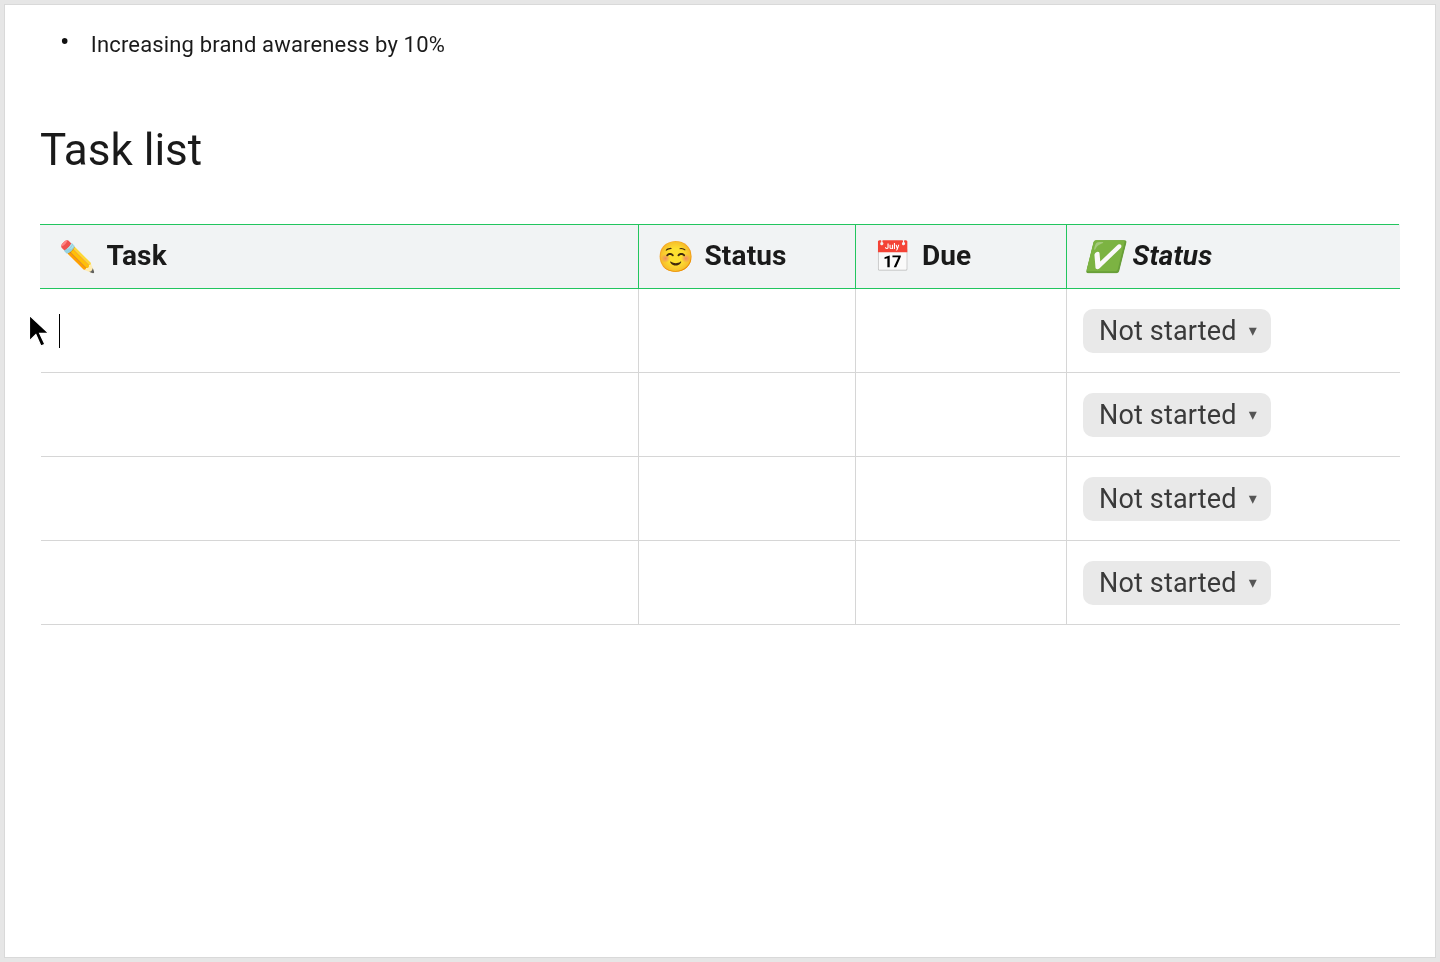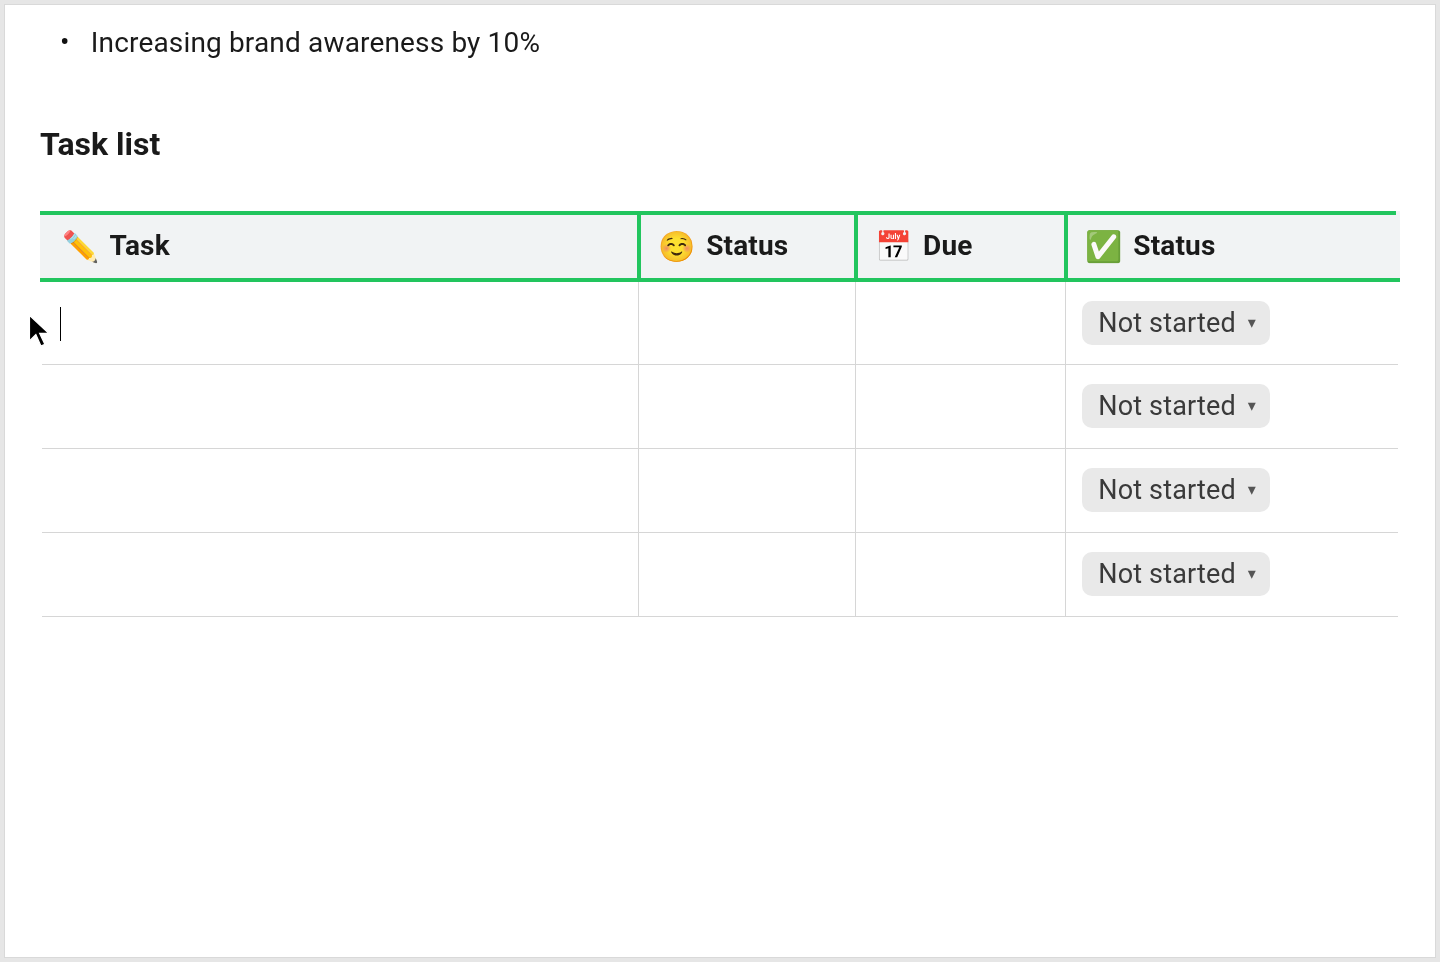--- a/index.html
+++ b/index.html
@@ -19,60 +19,60 @@
     border: 1px solid #d9d9d9;
     padding-top: 10px;
     padding-left: 35px;
     padding-right: 35px;
   }
 
   ul.bullets {
     list-style: none;
     margin: 0 0 0 20px;
     padding: 0;
-    font-size: 28px;
+    font-size: 22px;
     line-height: 1.9;
   }
   ul.bullets li::before {
     content: "•";
     display: inline-block;
     width: 1.1em;
     text-align: left;
     color: #111;
     font-size: 28px;
     vertical-align: 1px;
   }
 
   h2.section {
-    font-size: 32px;
-    font-weight: 700;
+    font-size: 44px;
+    font-weight: 400;
     margin: 56px 0 48px 0;
     letter-spacing: 0;
   }
 
   .task-table {
     width: 100%;
     border-collapse: collapse;
     table-layout: fixed;
   }
   .task-table col.c-task   { width: 44%; }
   .task-table col.c-owner  { width: 16%; }
   .task-table col.c-due    { width: 15.5%; }
   .task-table col.c-status { width: 24.5%; }
 
   .task-table thead th {
     background: #f1f3f4;
-    border: 4px solid #22c55e;
+    border: 1px solid #22c55e;
     text-align: left;
     padding: 14px 18px;
     font-size: 28px;
     font-weight: 700;
   }
   .task-table thead th:first-child { border-left-color: #f1f3f4; }
-  .task-table thead th:last-child  { border-right-color: #f1f3f4; }
+  .task-table thead th:last-child  { border-right-color: #f1f3f4; font-style: italic; }
 
   .col-icon { margin-right: 10px; font-size: 30px; vertical-align: -2px; }
 
   .task-table tbody td {
     border: 1px solid #d6d6d6;
     border-left: none;
     padding: 12px 16px;
     height: 84px;
     font-size: 28px;
     vertical-align: middle;

